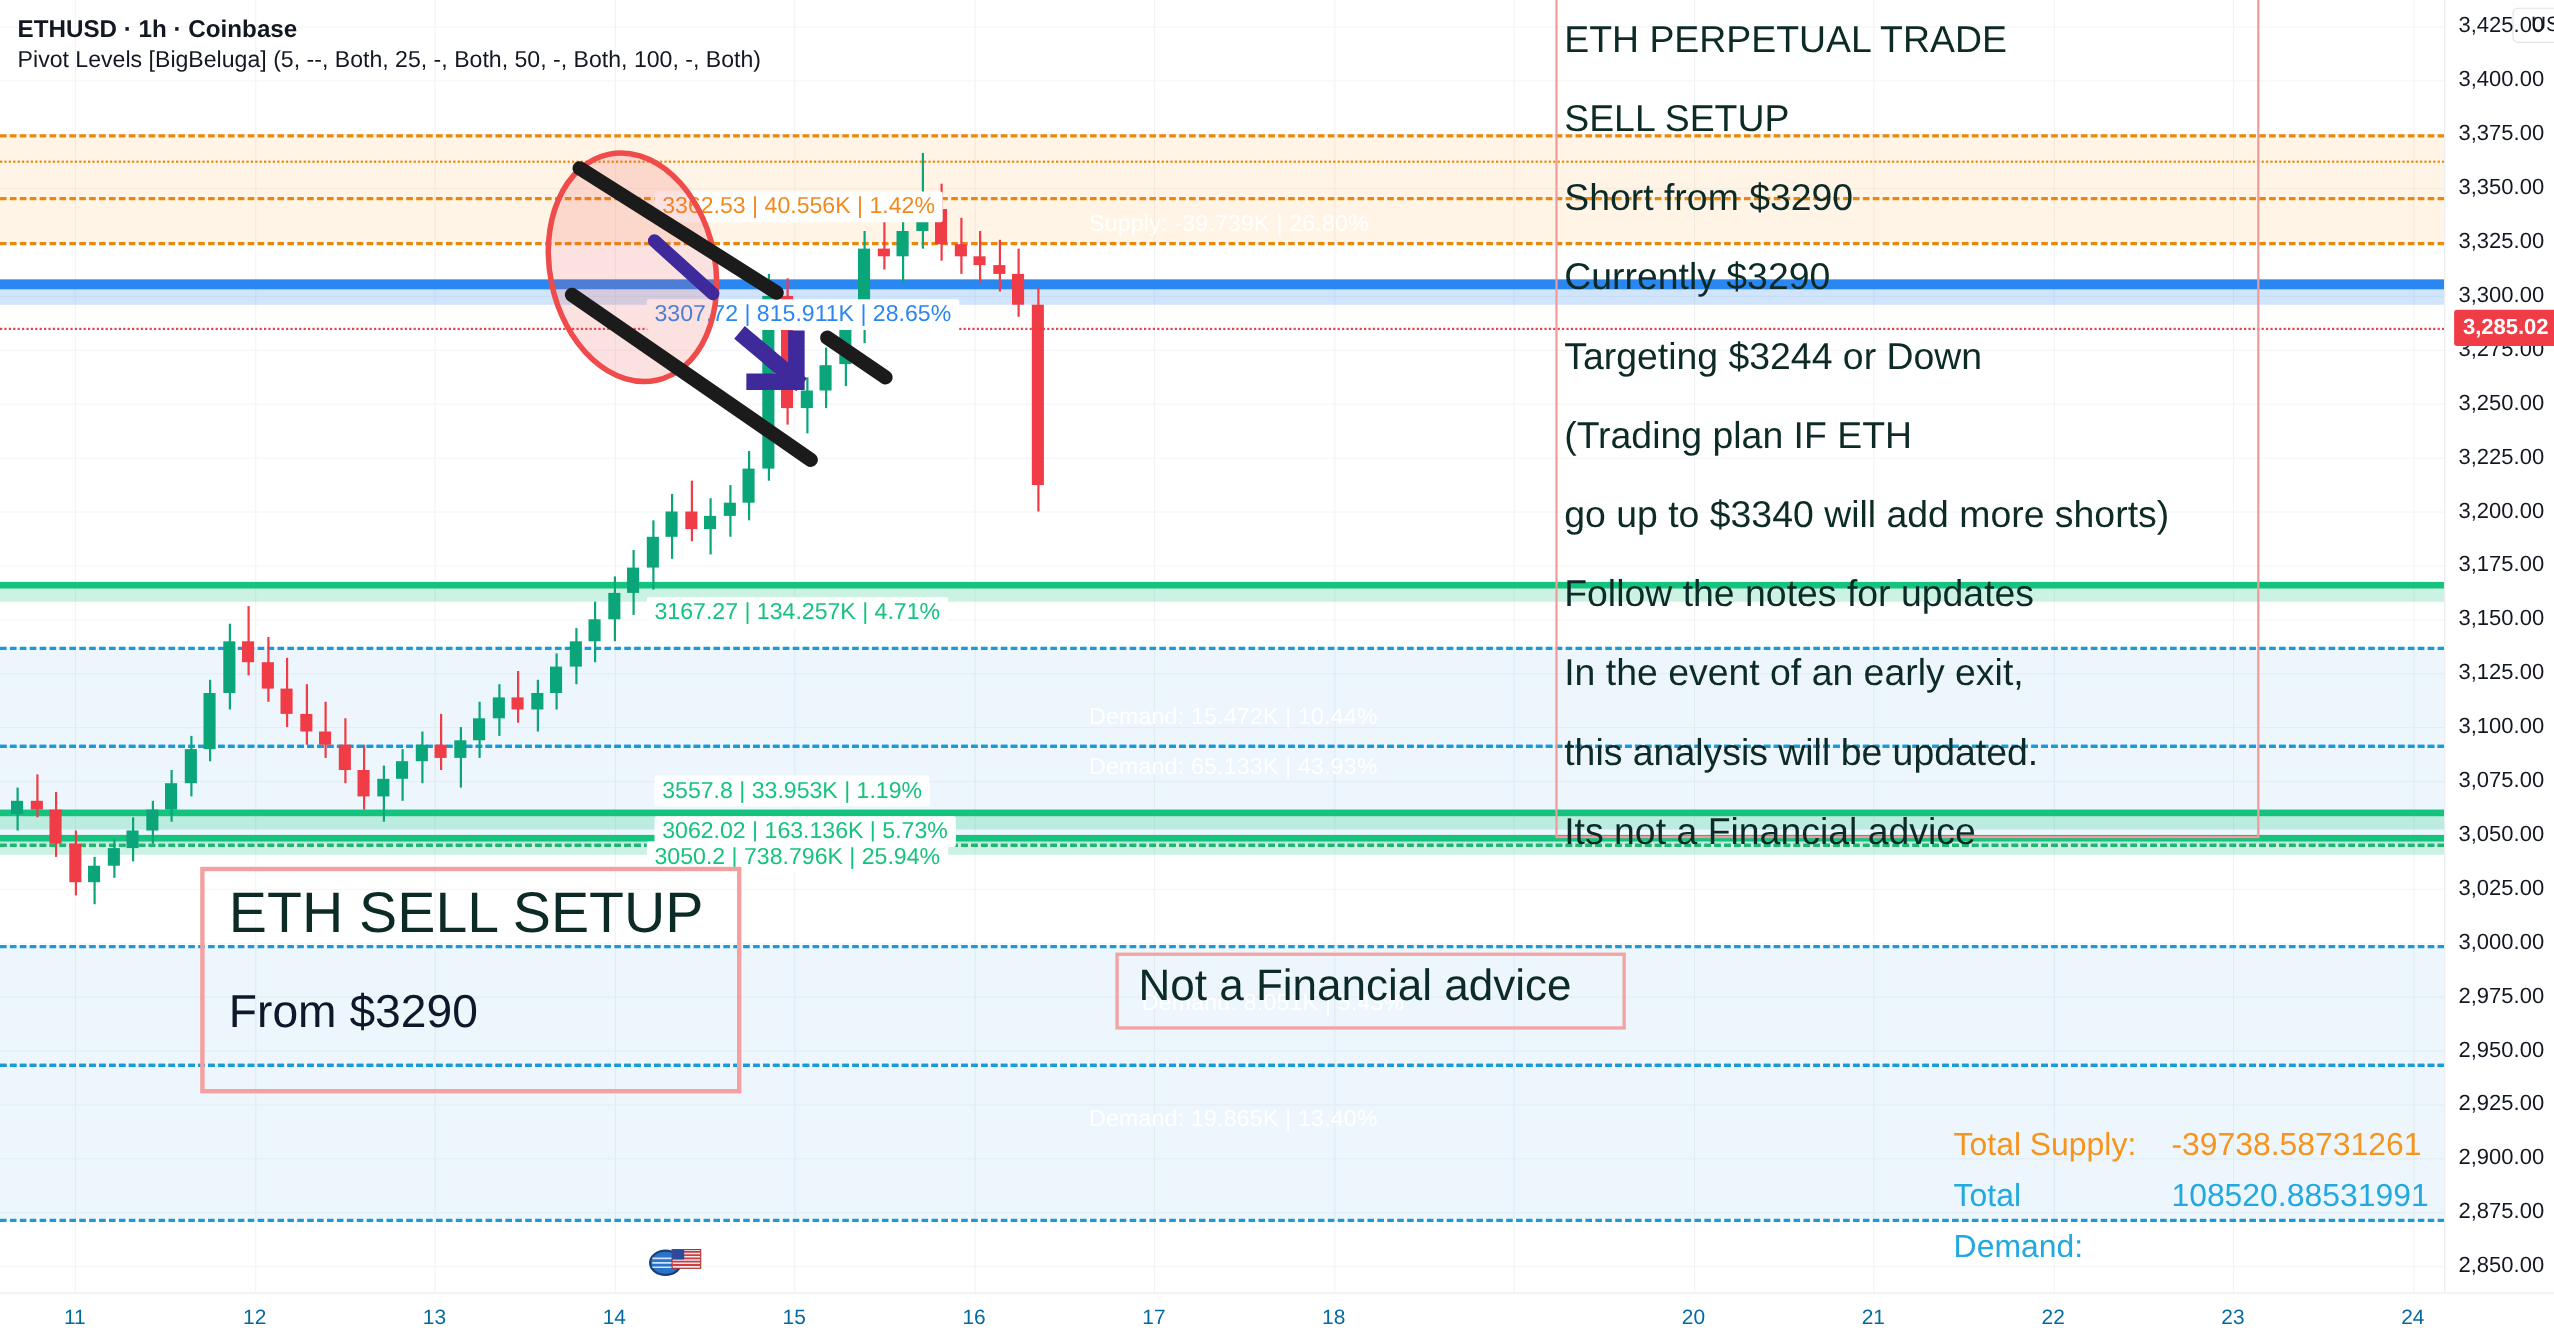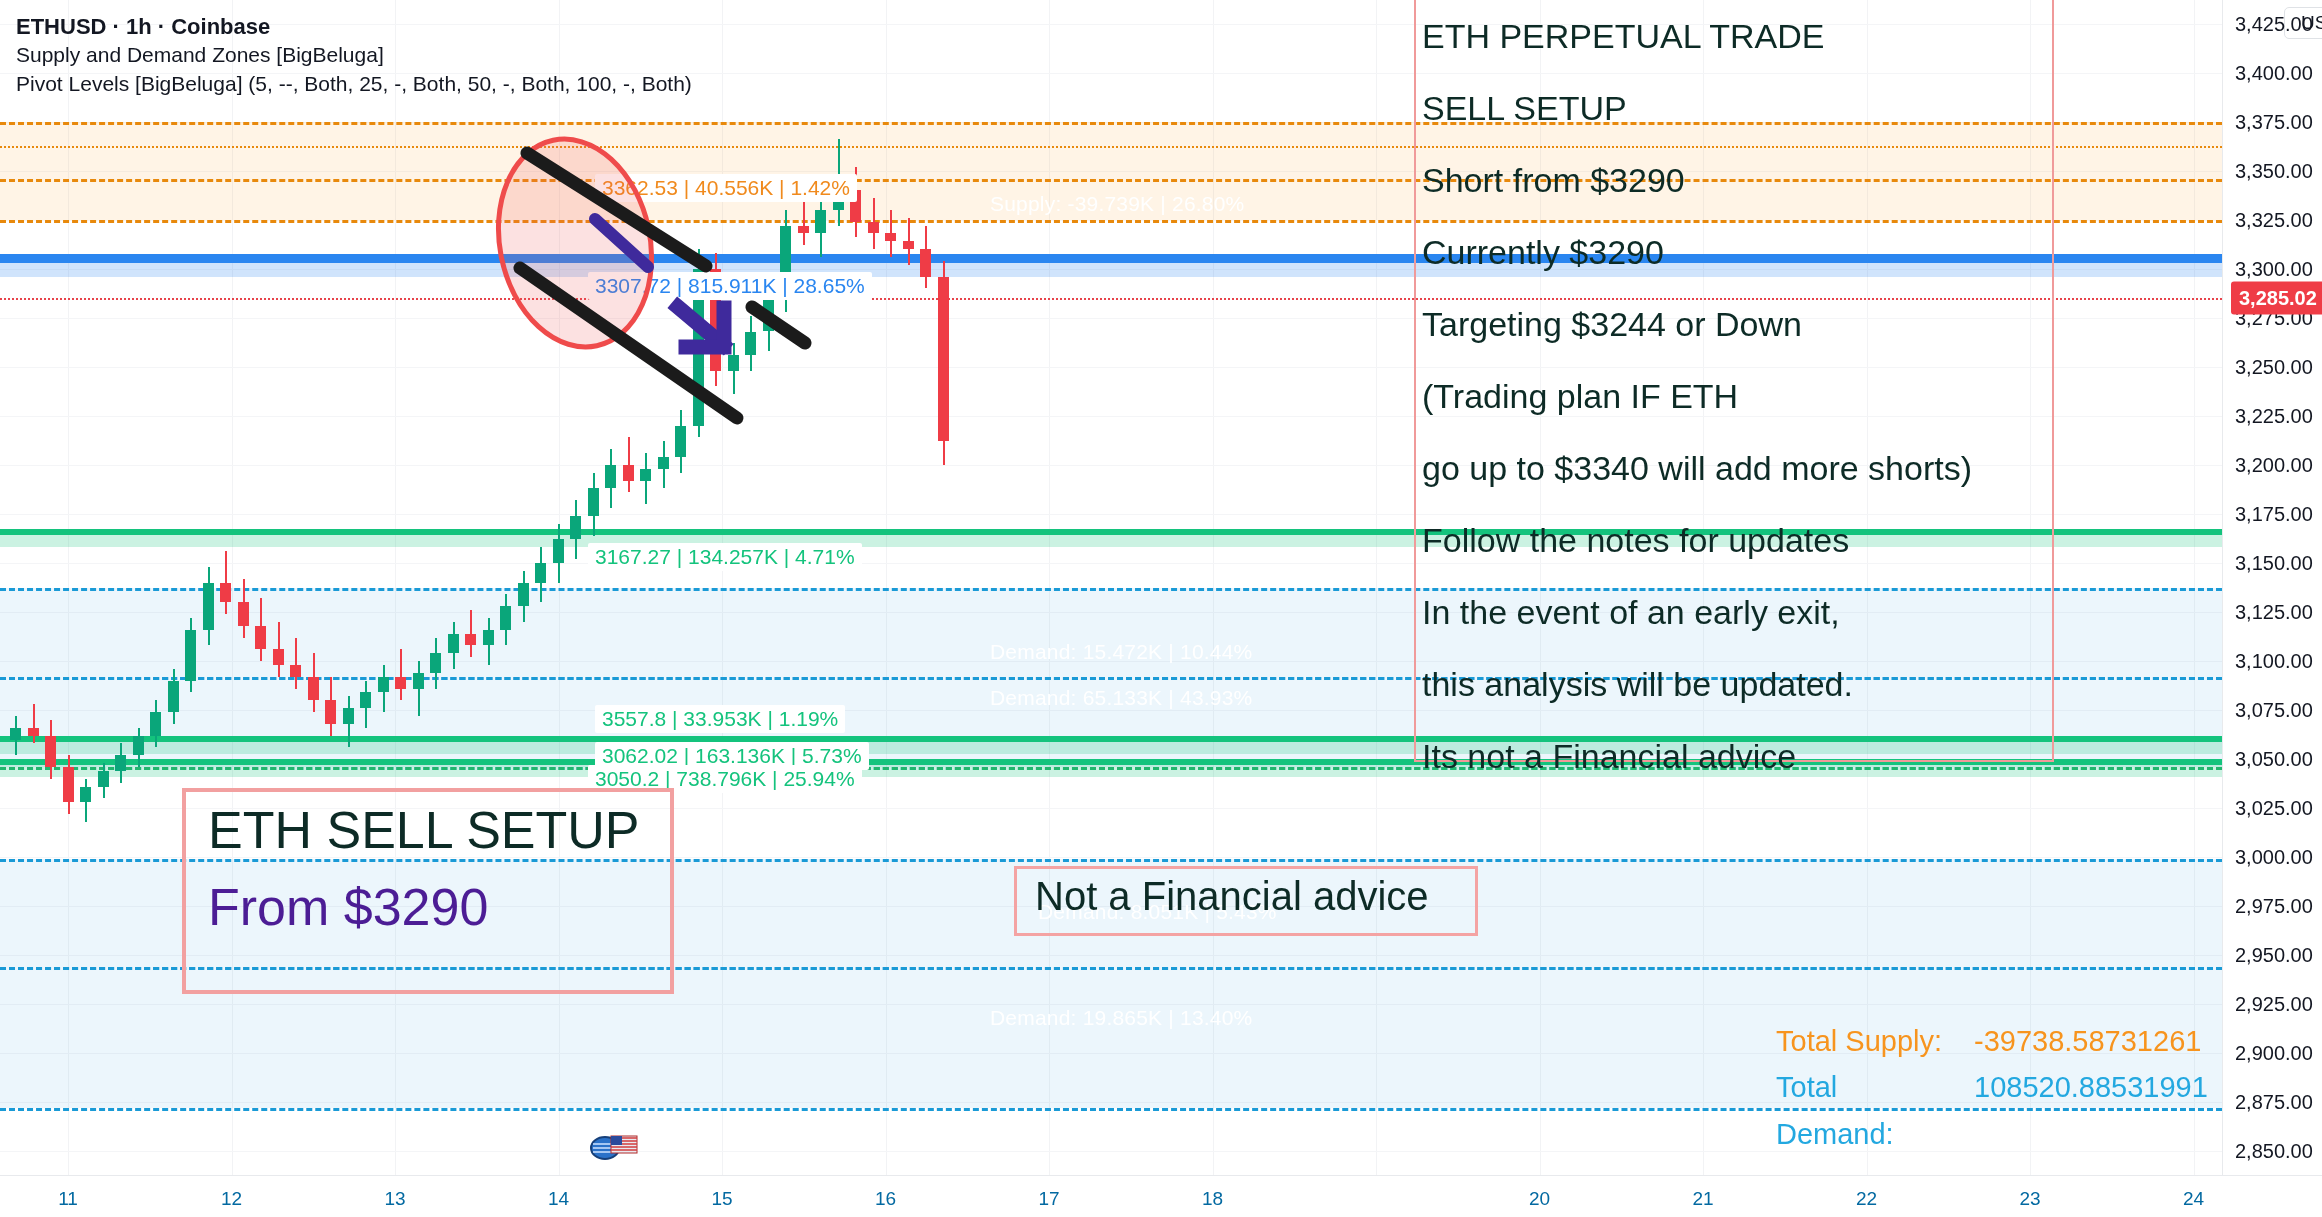--- a/index.html
+++ b/index.html
@@ -63,21 +63,21 @@
   #totals .row{display:flex;gap:18px;justify-content:flex-end;}
   #totals .k{width:180px;} #totals .v{width:230px;text-align:left;}
   .t-sup{color:#f7941e;} .t-dem{color:#23a8e0;}
   #noteblock{position:absolute;left:1422px;top:0px;z-index:50;}
   #noteblock .nline{font-size:34px;color:#0d2b26;height:72px;line-height:72px;white-space:nowrap;}
 
   #redbox-right{position:absolute;left:1414px;top:-4px;width:636px;height:762px;border:2px solid #f09a9a;z-index:45;}
 
   #box-sell{position:absolute;left:182px;top:788px;width:484px;height:198px;border:4px solid #f2a0a0;z-index:50;}
   #box-sell .t1{font-size:52px;color:#0d2b26;position:absolute;left:22px;top:8px;white-space:nowrap;}
-  #box-sell .t2{font-size:52px;color:#4c1d95;position:absolute;left:22px;top:85px;white-space:nowrap;}
+  #box-sell .t2{font-size:42px;color:#0f172a;position:absolute;left:22px;top:104px;white-space:nowrap;}
 
   #box-nfa{position:absolute;left:1014px;top:866px;width:458px;height:64px;border:3px solid #f4a3a3;z-index:50;}
   #box-nfa .t{font-size:40px;color:#0d2b26;position:absolute;left:18px;top:5px;white-space:nowrap;}
 
   #draw{position:absolute;left:0;top:0;width:2222px;height:1175px;z-index:48;pointer-events:none;}
 
   #logo{position:absolute;left:585px;top:1128px;z-index:45;}
 </style>
 </head>
 <body>
@@ -329,21 +329,20 @@
       <ellipse cx="20" cy="20" rx="14" ry="11" fill="none" stroke="#17407a" stroke-width="2"></ellipse>
       <path d="M8 16h24M8 20h24M8 24h24" stroke="#cfe3ff" stroke-width="1.5"></path>
       <rect x="26" y="8" width="26" height="17" fill="#e8eaf0" stroke="#b02a2a" stroke-width="1"></rect>
       <path d="M26 10h26M26 13h26M26 16h26M26 19h26M26 22h26" stroke="#d23c3c" stroke-width="1.6"></path>
       <rect x="26" y="8" width="11" height="9" fill="#2b4a9c"></rect>
     </svg>
   </div>
 
   <div id="legend">
     <div class="l1">ETHUSD · 1h · Coinbase</div>
-    <div class="l2">Supply and Demand Zones [BigBeluga]</div>
     <div class="l3">Pivot Levels [BigBeluga] (5, --, Both, 25, -, Both, 50, -, Both, 100, -, Both)</div>
   </div>
 
   <div id="totals">
     <div class="row">
       <div class="k t-sup">Total Supply:</div>
       <div class="v t-sup">-39738.58731261</div>
     </div>
     <div class="row">
       <div class="k t-dem">Total Demand:</div>

